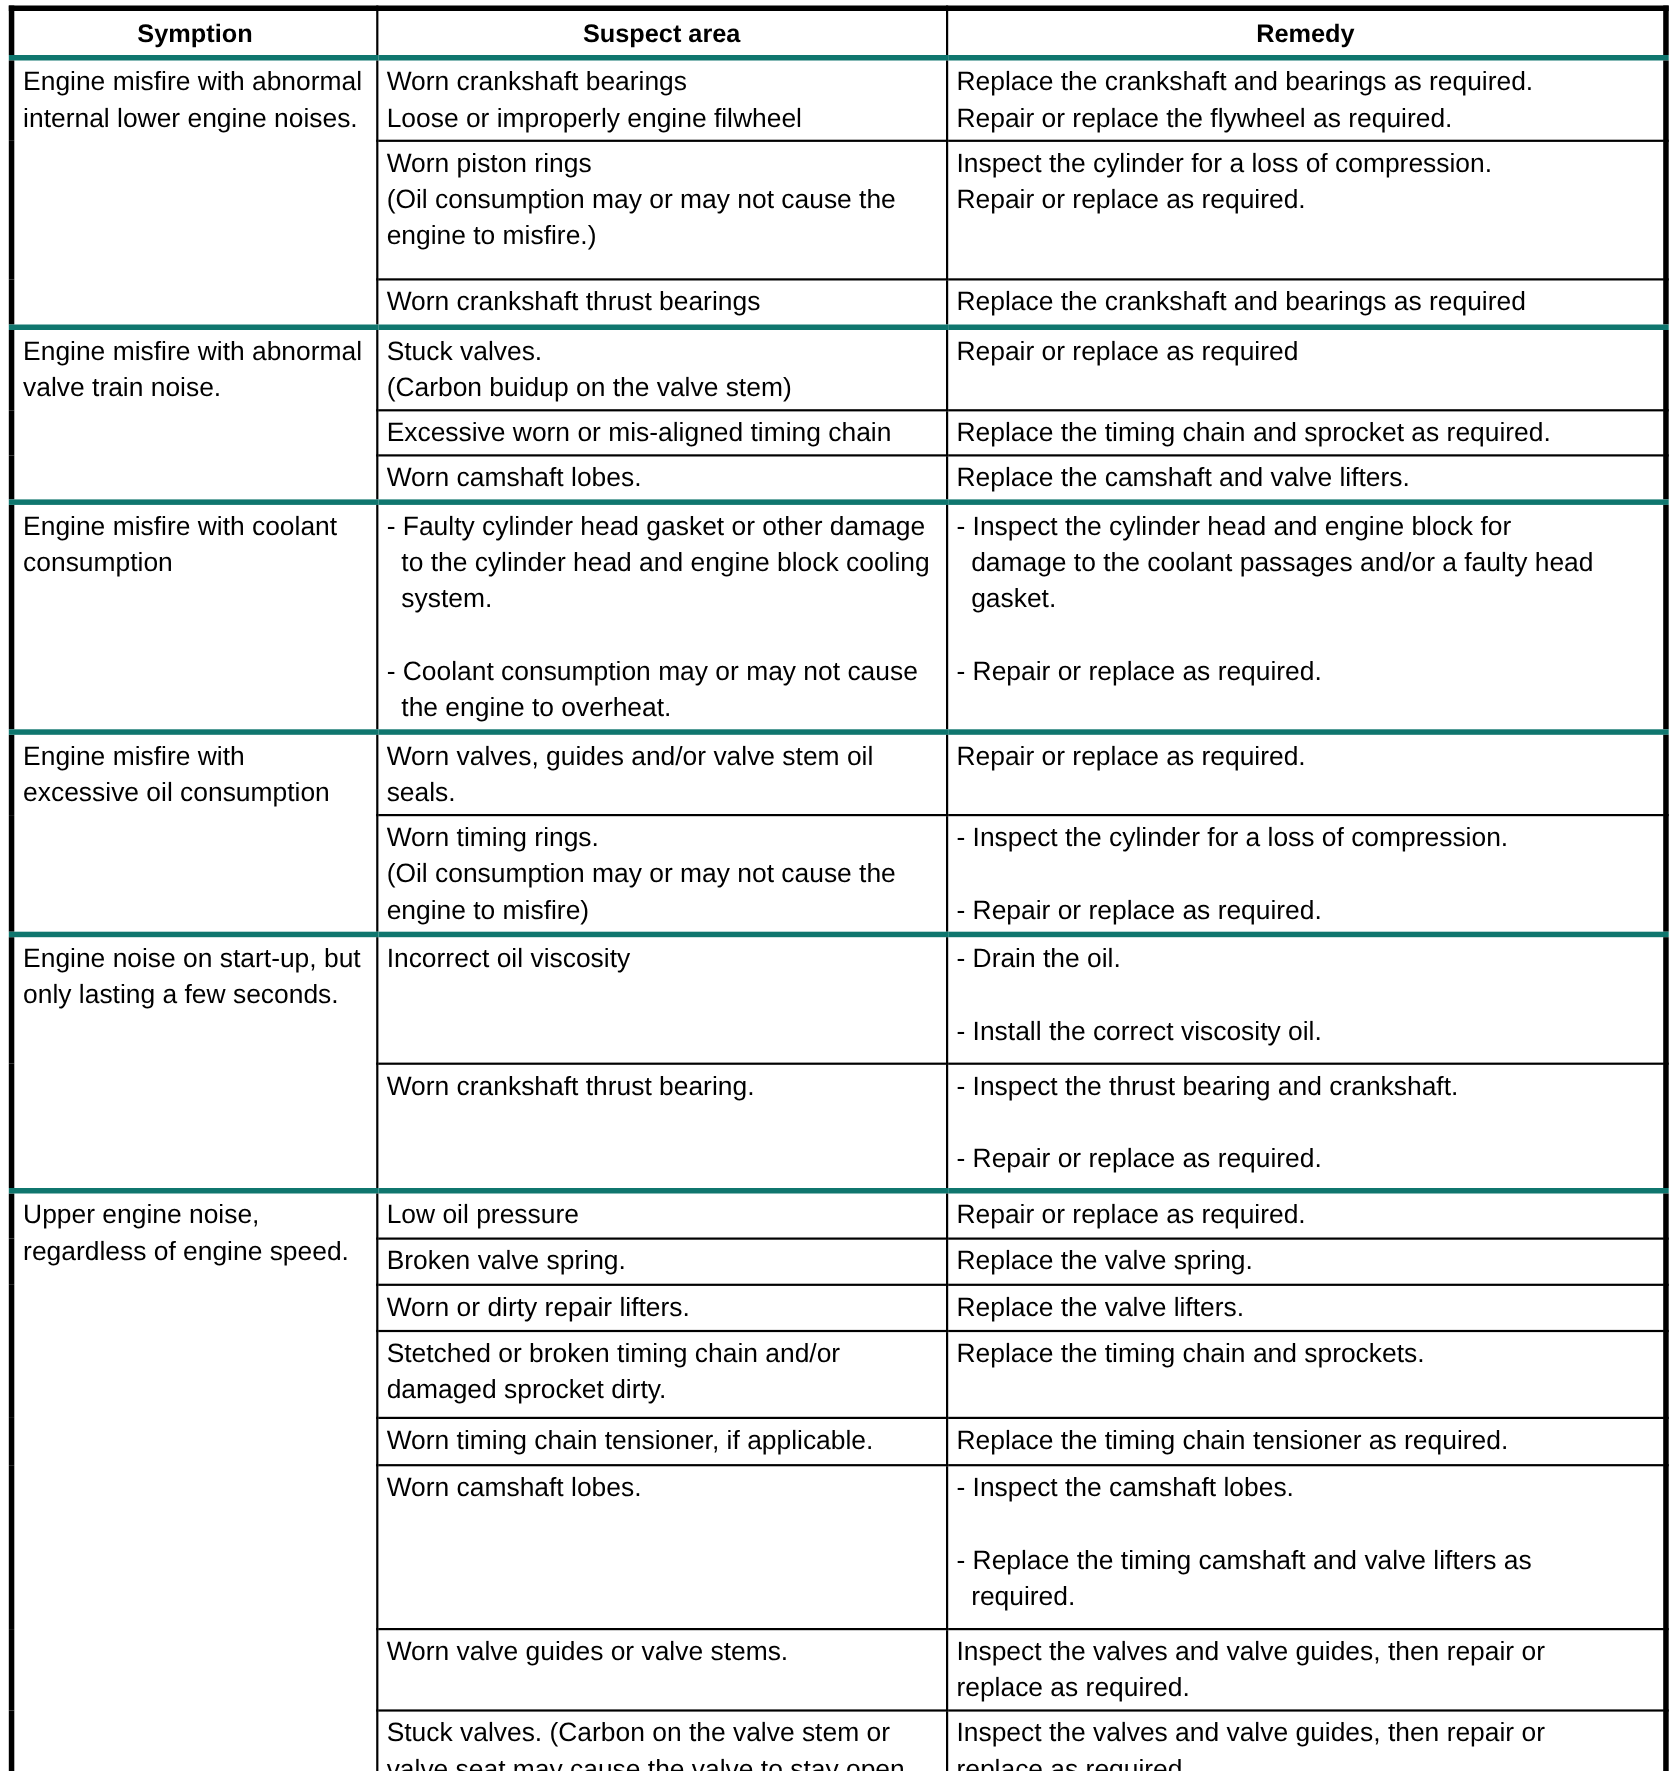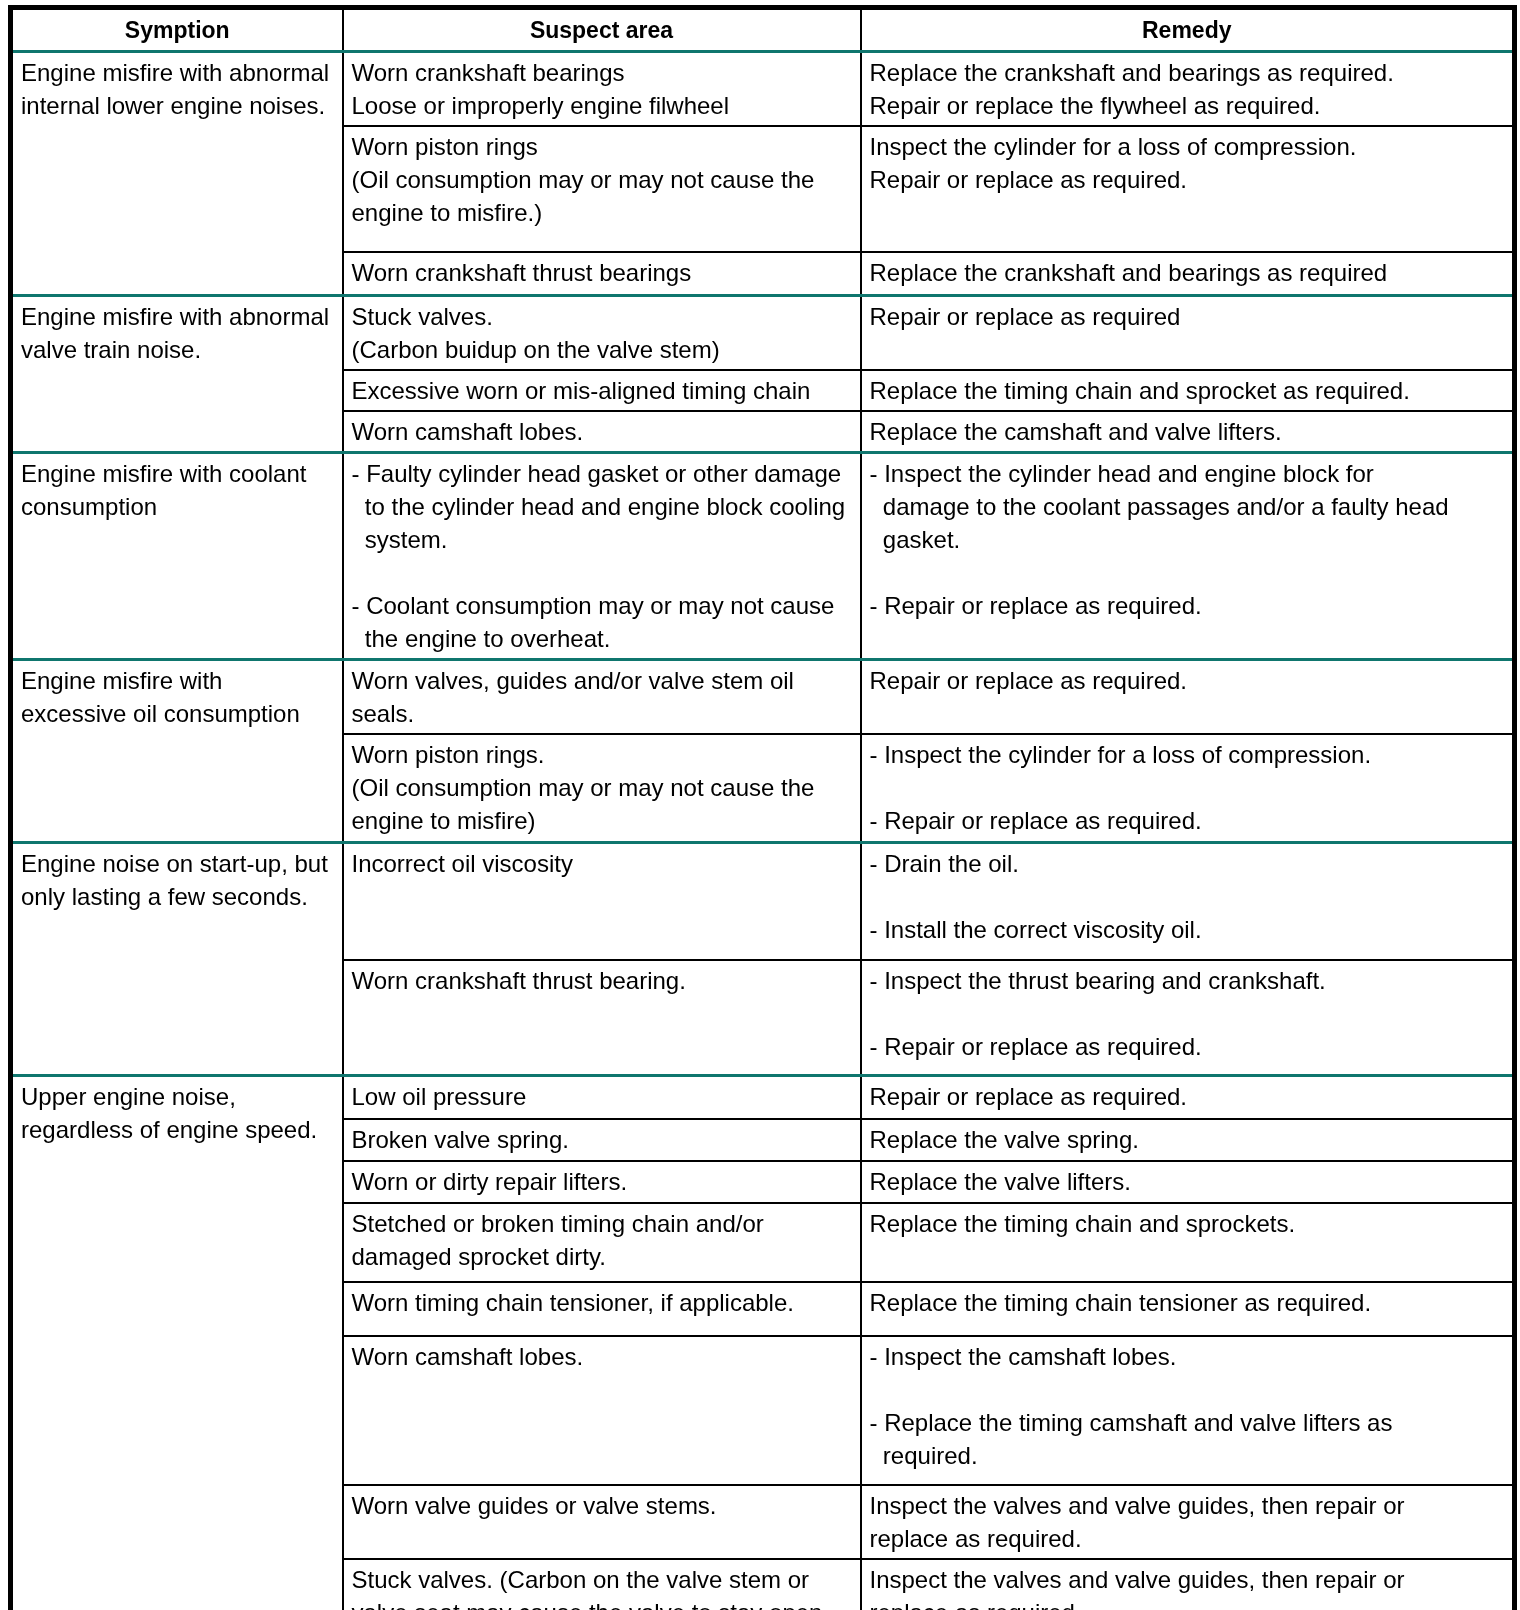--- a/index.html
+++ b/index.html
@@ -32,21 +32,21 @@
     vertical-align: middle;
     height: 36px;
     padding: 2px 4px;
   }
   td {
     border: 2px solid #000;
     vertical-align: top;
     padding: 3px 6px 3px 8px;
     overflow: hidden;
   }
-  tr.group-start td { border-top: 3px solid #0f766e; }
+  tr.group-start td { border-top: 5px solid #0f766e; }
   .para {
     line-height: 33px;
     min-height: 33px;
     white-space: pre-wrap;
   }
 </style>
 </head>
 <body>
 
 <div class="page">
@@ -155,21 +155,21 @@
           <td>
             <div class="para">Worn valves, guides and/or valve stem oil</div>
             <div class="para">seals.</div>
           </td>
           <td>
             <div class="para">Repair or replace as required.</div>
           </td>
         </tr>
         <tr style="height: 108px;">
           <td>
-            <div class="para">Worn piston rings.</div>
+            <div class="para">Worn timing rings.</div>
             <div class="para">(Oil consumption may or may not cause the</div>
             <div class="para">engine to misfire)</div>
           </td>
           <td>
             <div class="para">- Inspect the cylinder for a loss of compression.</div>
             <div class="para"></div>
             <div class="para">- Repair or replace as required.</div>
           </td>
         </tr>
         <tr class="group-start" style="height: 118px;">
@@ -226,21 +226,21 @@
         </tr>
         <tr style="height: 79px;">
           <td>
             <div class="para">Stetched or broken timing chain and/or</div>
             <div class="para">damaged sprocket dirty.</div>
           </td>
           <td>
             <div class="para">Replace the timing chain and sprockets.</div>
           </td>
         </tr>
-        <tr style="height: 54px;">
+        <tr style="height: 43px;">
           <td>
             <div class="para">Worn timing chain tensioner, if applicable.</div>
           </td>
           <td>
             <div class="para">Replace the timing chain tensioner as required.</div>
           </td>
         </tr>
         <tr style="height: 149px;">
           <td>
             <div class="para">Worn camshaft lobes.</div>

